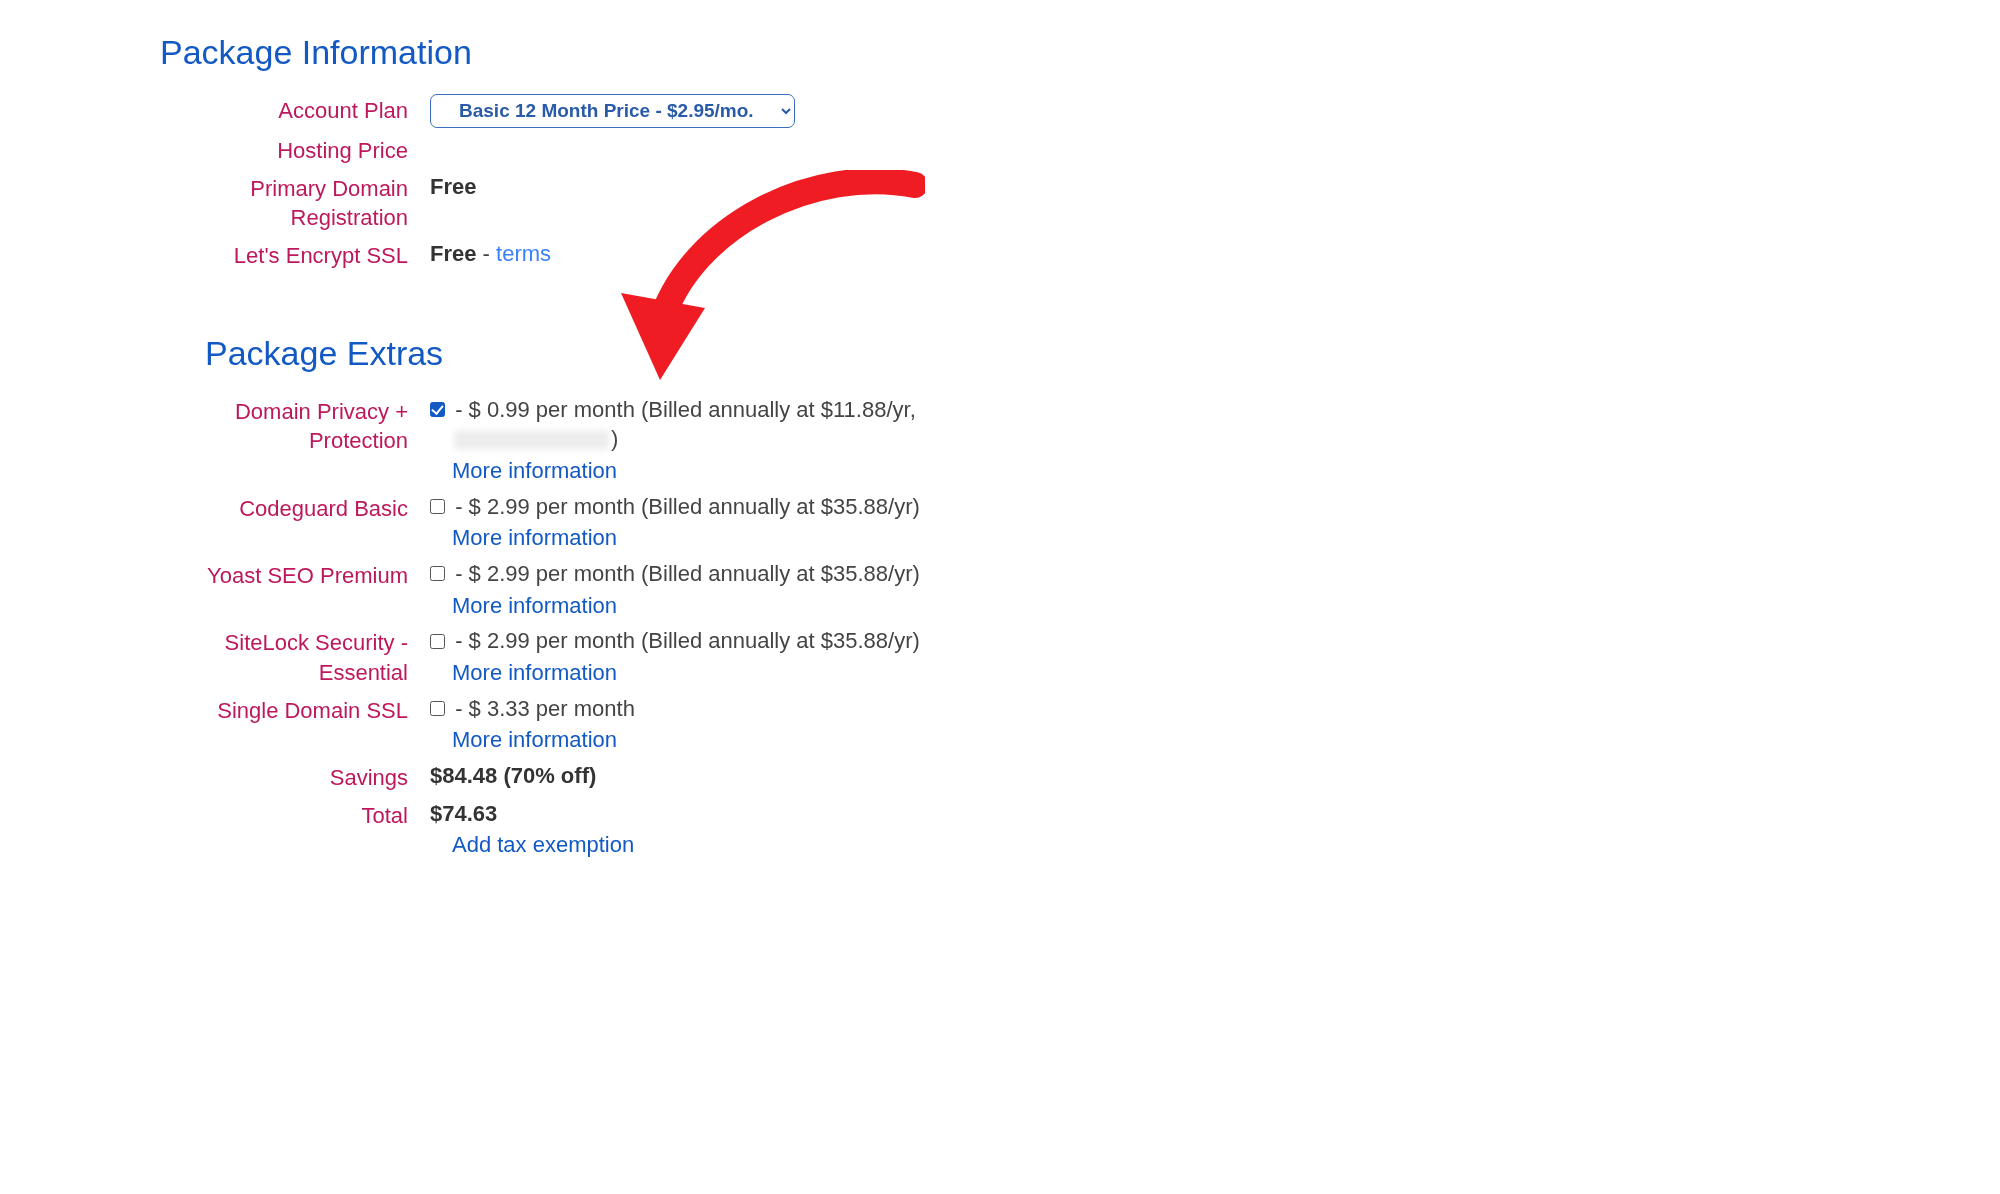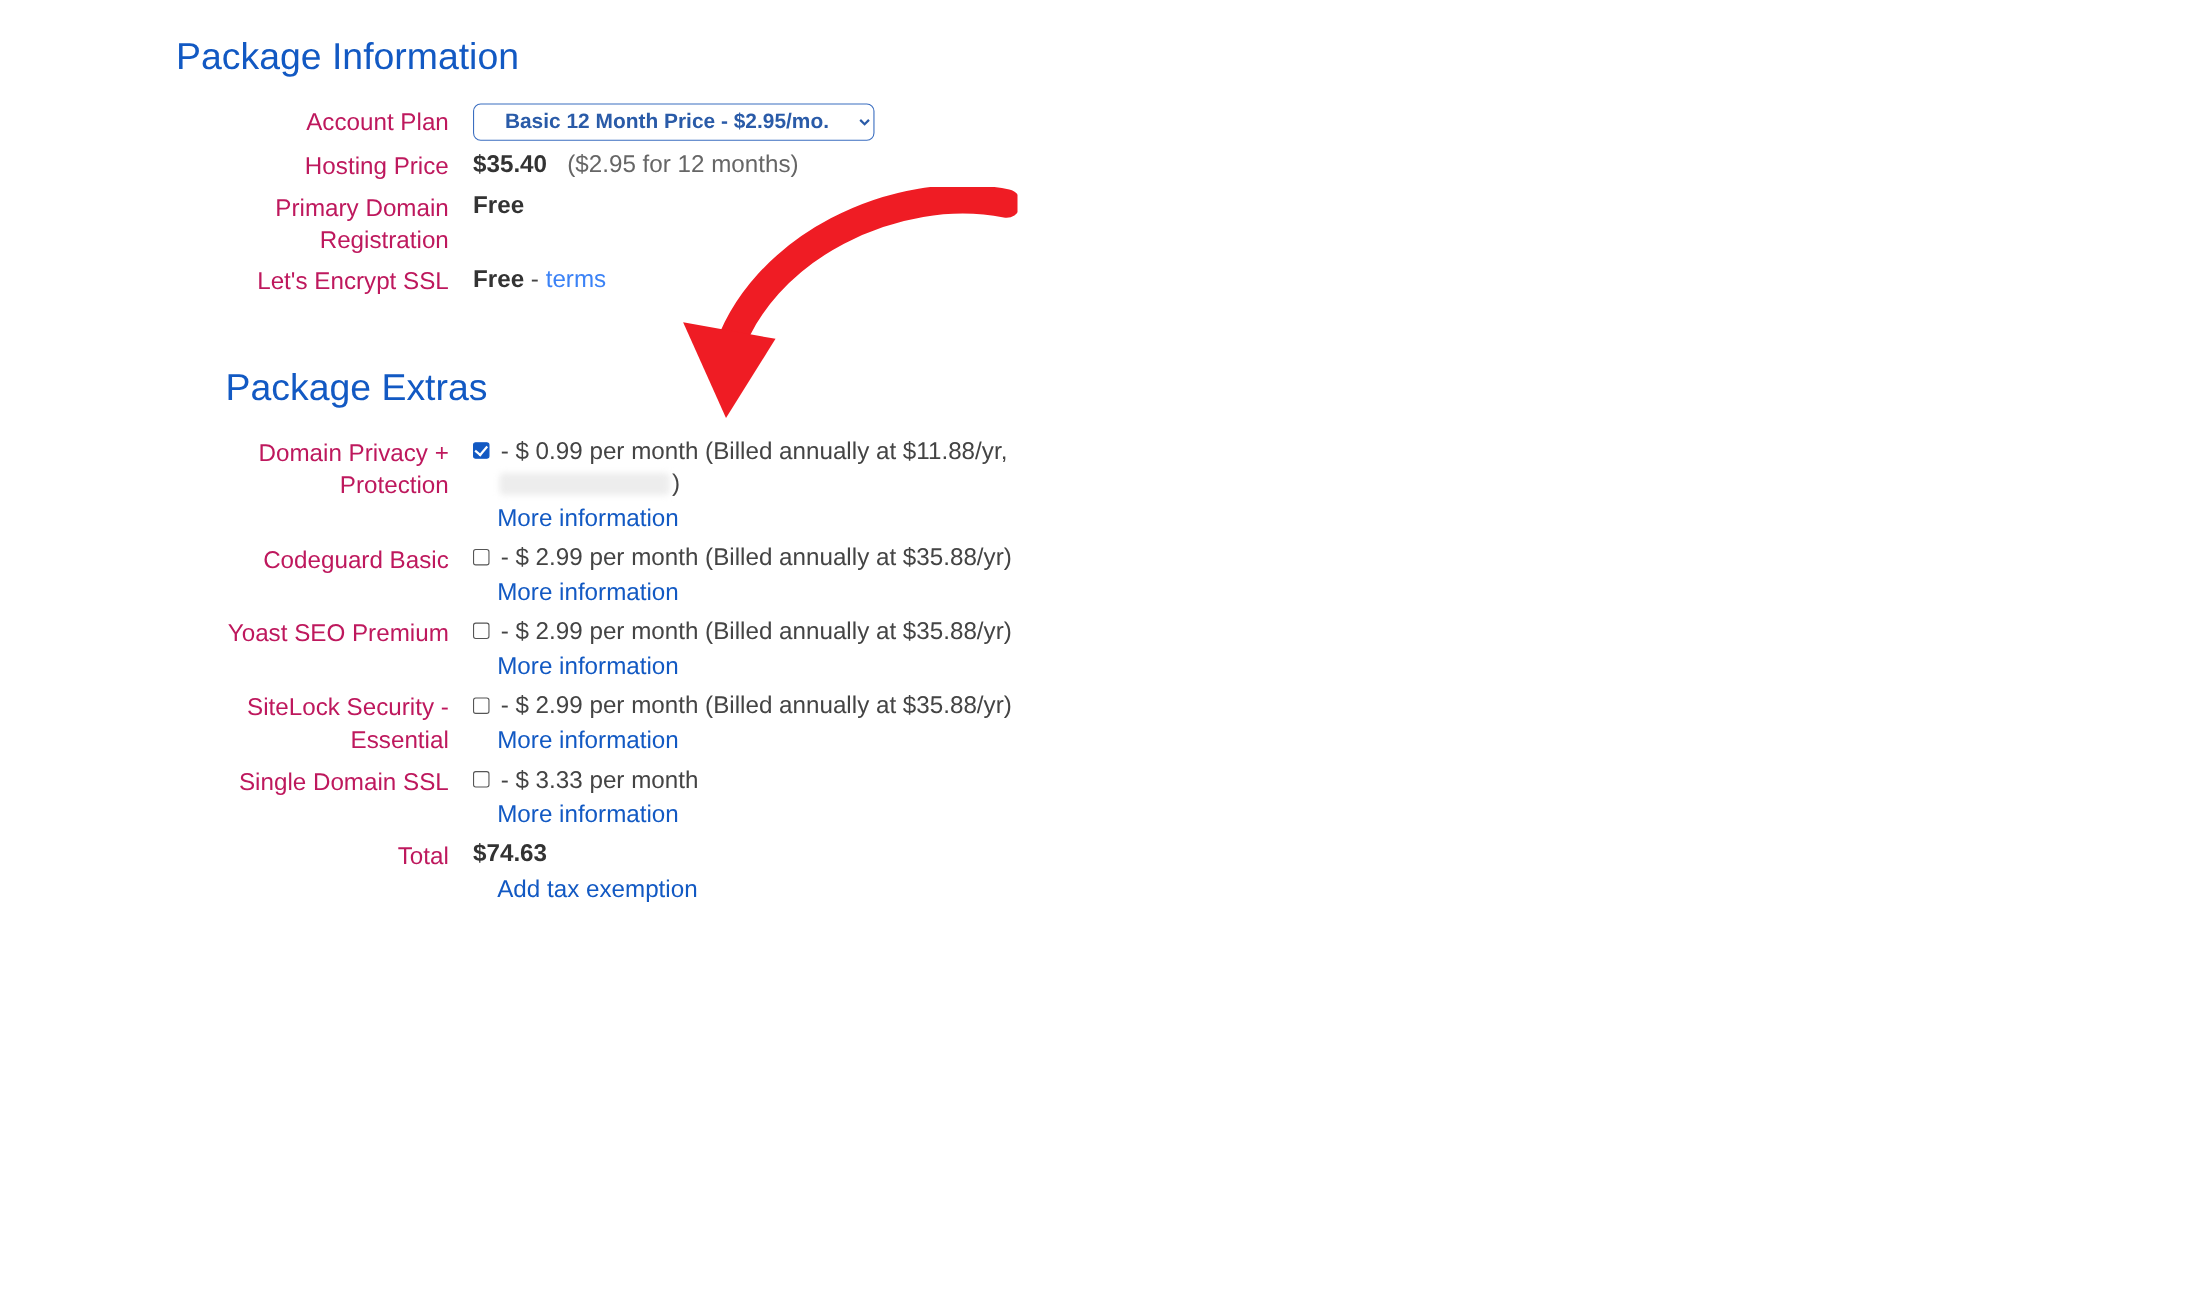--- a/index.html
+++ b/index.html
@@ -137,25 +137,20 @@
     <div class="label-col">Account Plan</div>
     <div class="value-col">
       <select class="plan-select">
         <option>Basic 12 Month Price - $2.95/mo.</option>
       </select>
     </div>
   </div>
 
   <div class="row">
     <div class="label-col">Hosting Price</div>
-    <div class="value-col">
-      <span class="bold">$35.40</span>
-      <span>&nbsp; </span>
-      <span class="sub">($2.95 for 12 months)</span>
-    </div>
   </div>
 
   <div class="row">
     <div class="label-col">Primary Domain Registration</div>
     <div class="value-col">
       <span class="bold">Free</span>
     </div>
   </div>
 
   <div class="row">
@@ -206,20 +201,26 @@
 
   <div class="row">
     <div class="label-col">Single Domain SSL</div>
     <div class="value-col">
       <input type="checkbox" class="checkbox" style="">
       <span class="extra-desc"> - $ 3.33 per month</span>
       <span class="more-info">More information</span>
     </div>
   </div>
 
+  <div class="row">
+    <div class="label-col">Savings</div>
+    <div class="value-col">
+      <span class="bold">$84.48 (70% off)</span>
+    </div>
+  </div>
 
   <div class="row">
     <div class="label-col">Total</div>
     <div class="value-col">
       <span class="bold">$74.63</span>
       <span class="more-info">Add tax exemption</span>
     </div>
   </div>
 
 </div>

